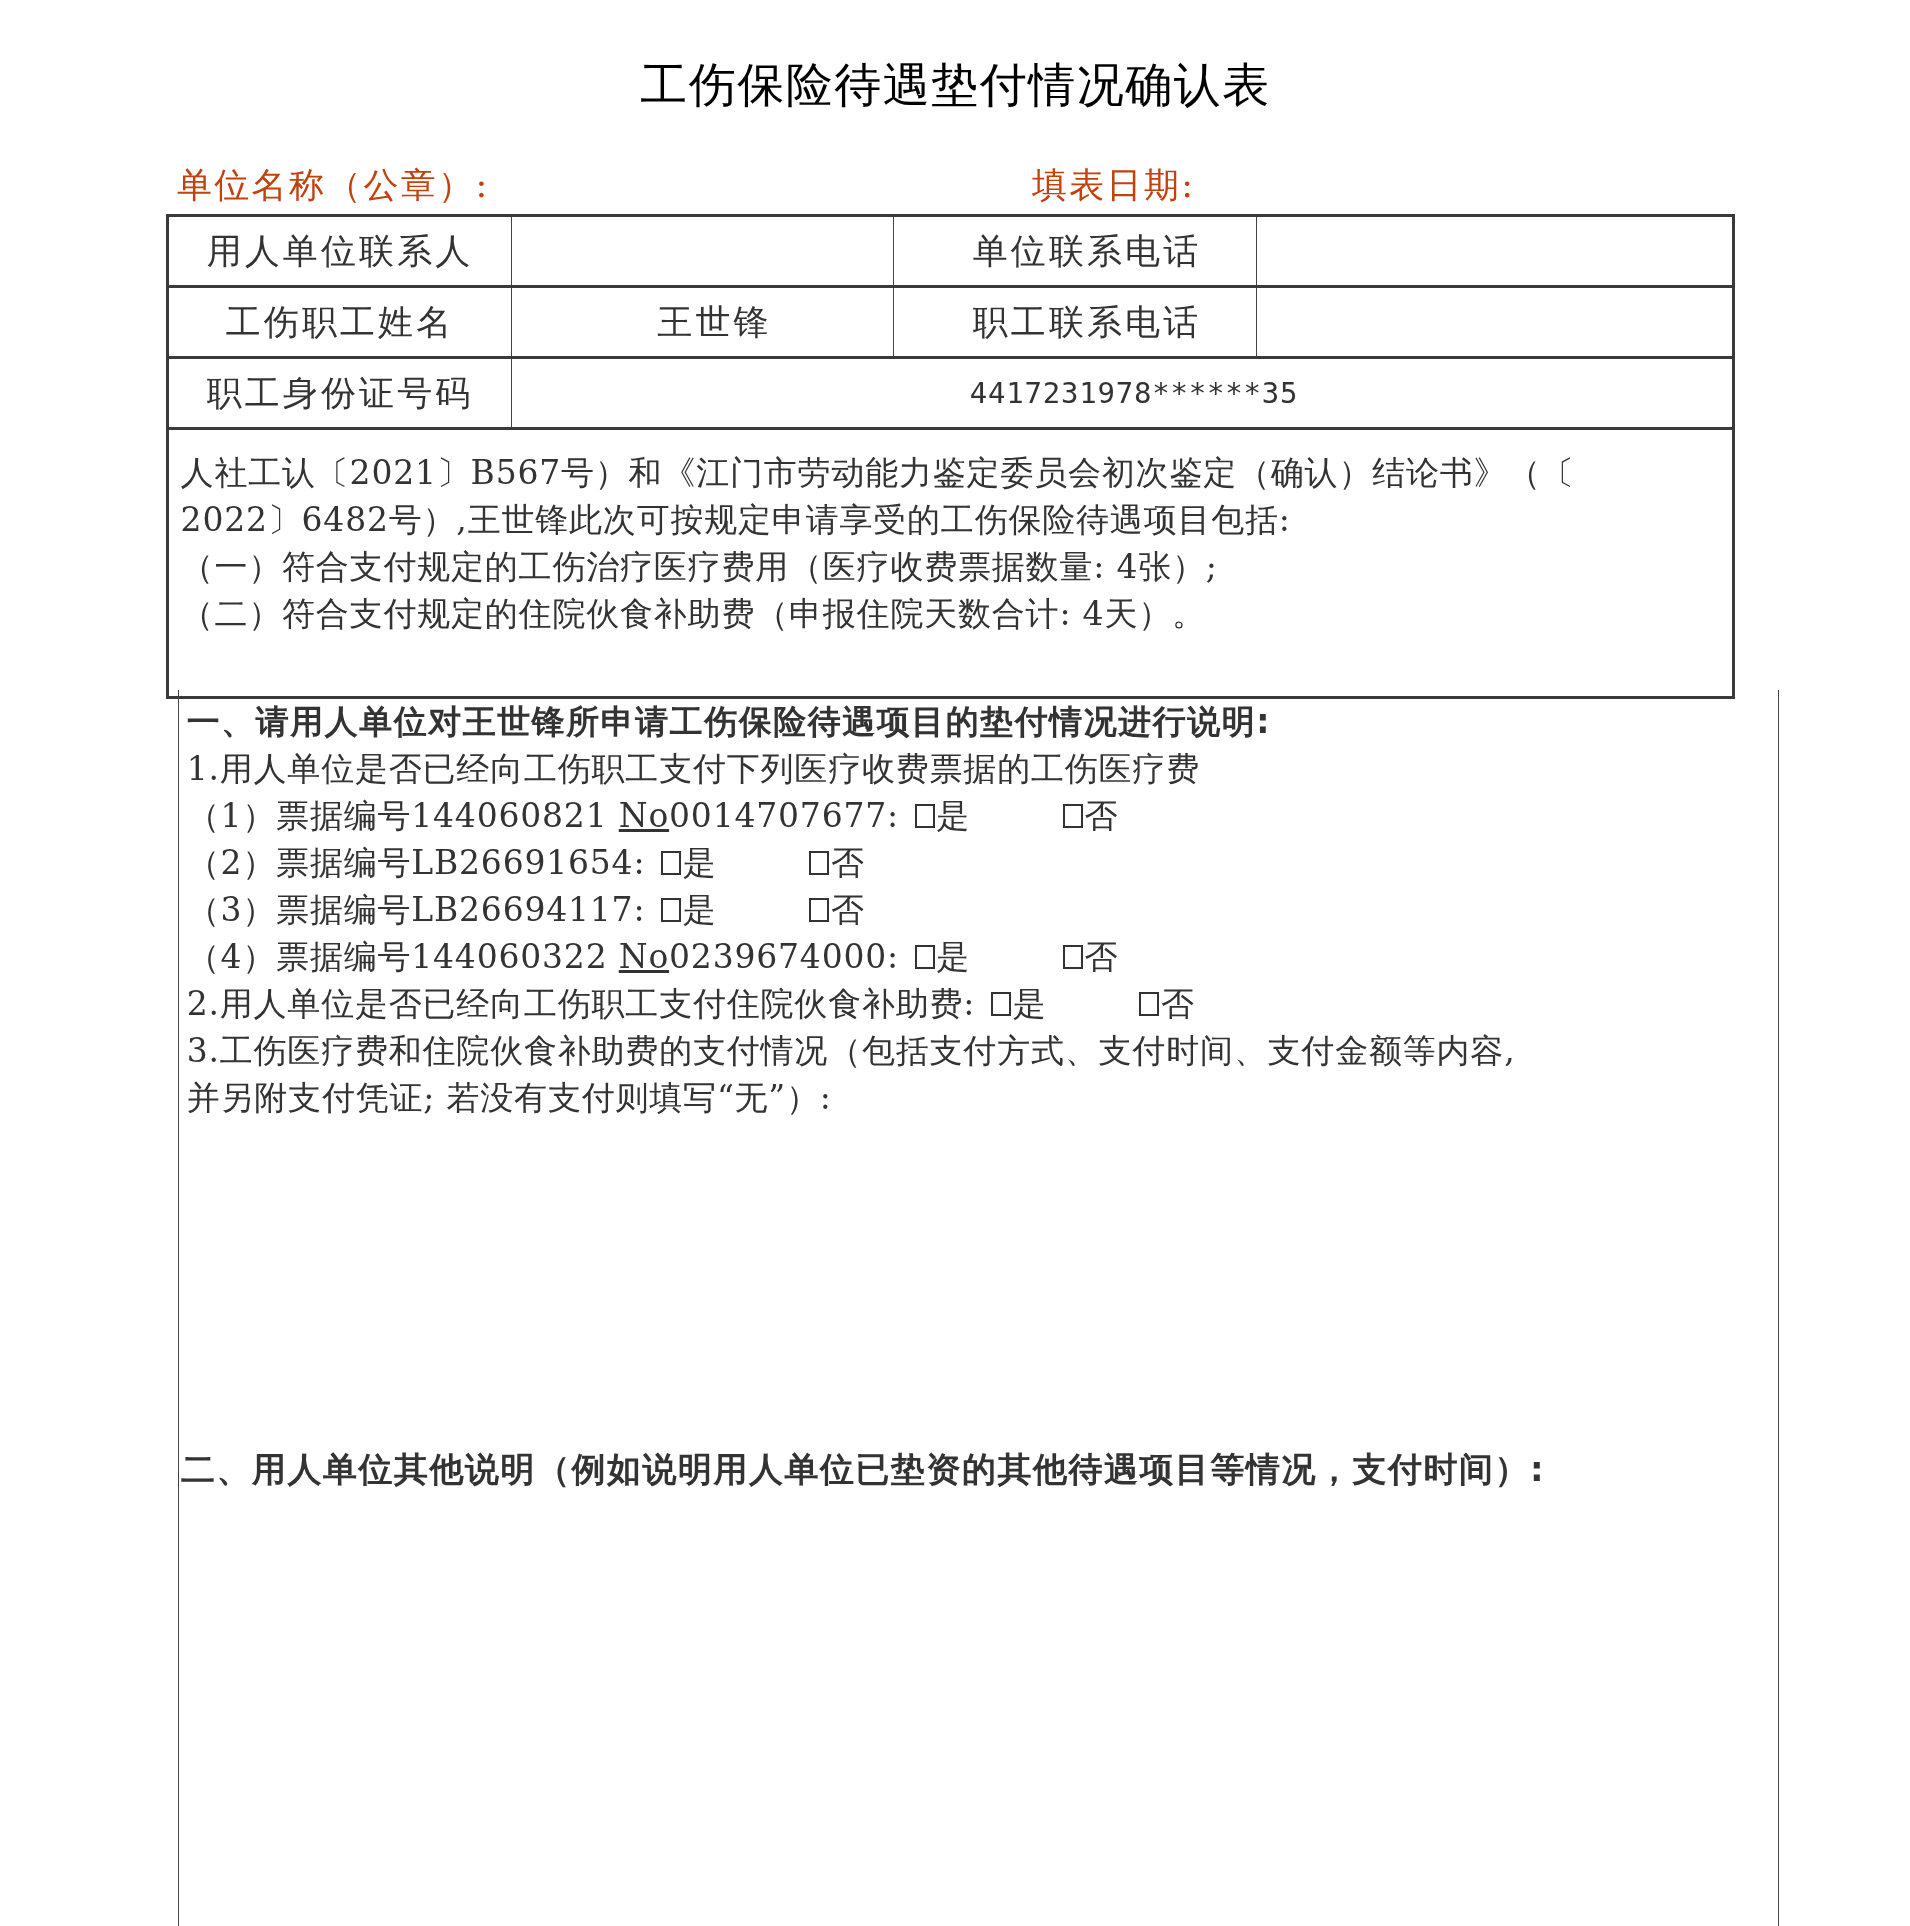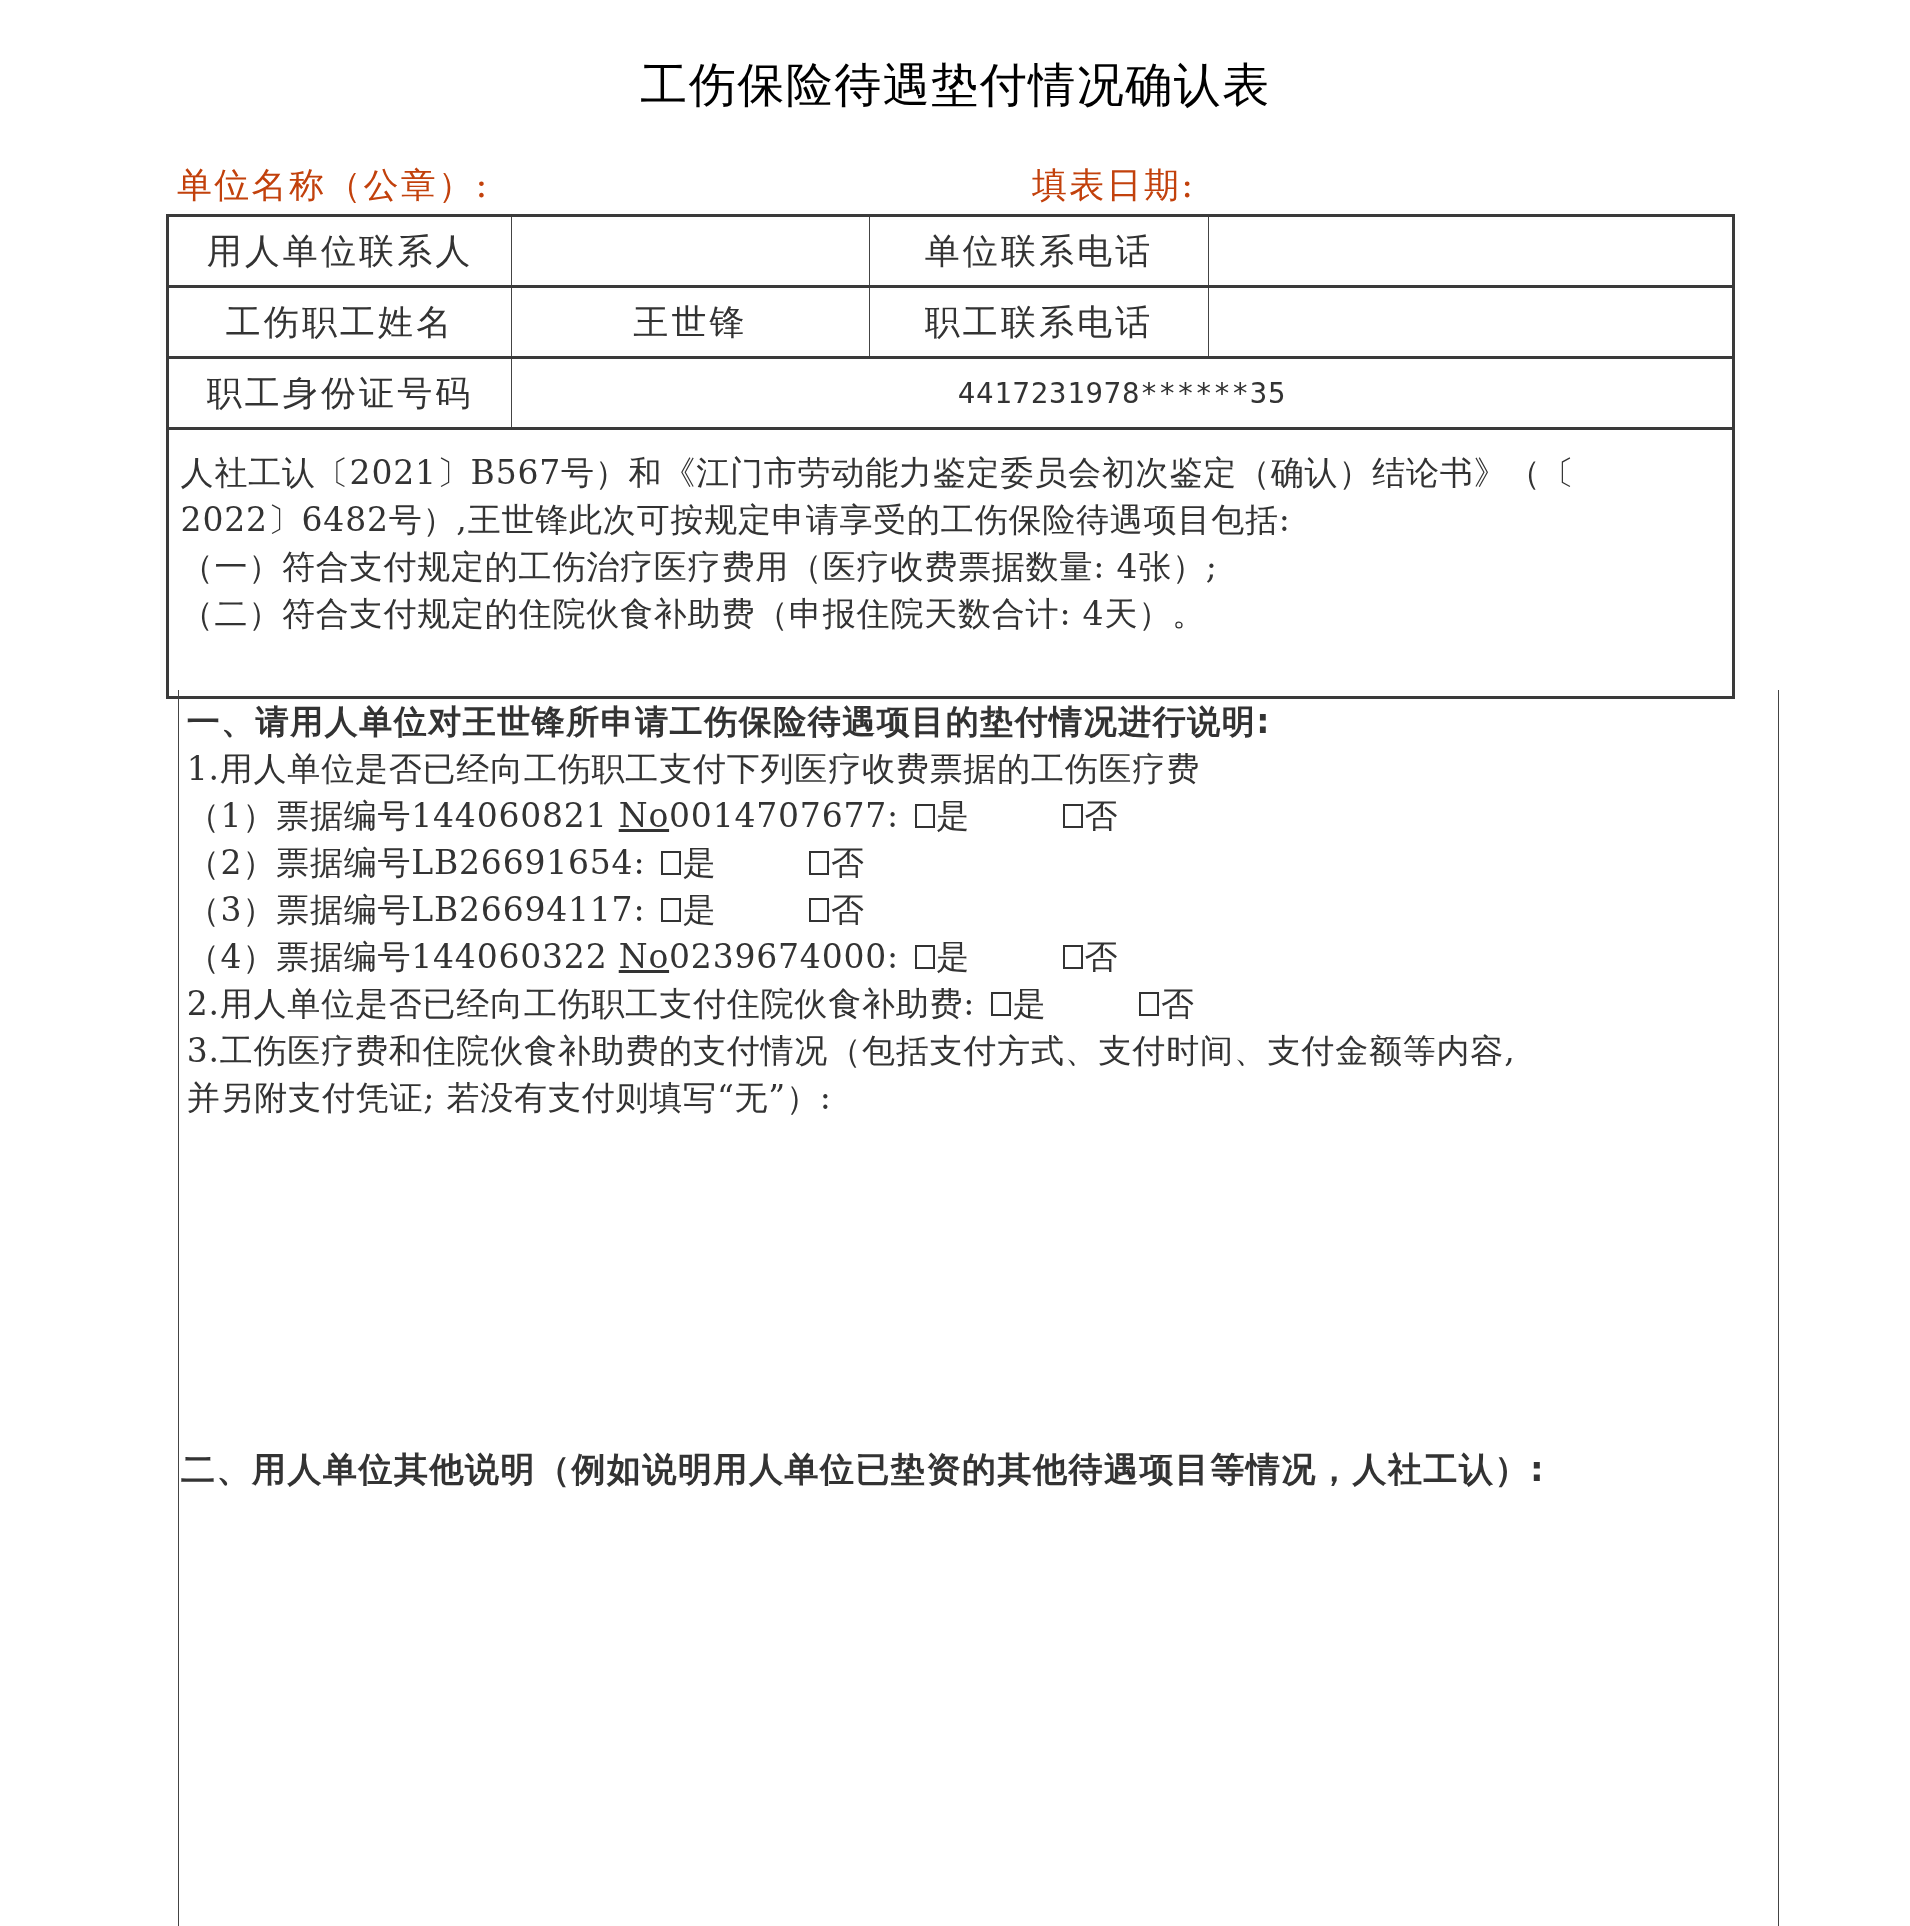--- a/index.html
+++ b/index.html
@@ -16,21 +16,21 @@
   .meta-line {
     position: absolute; top: 162px; font-size: 35px; letter-spacing: 2.3px; color: #c2410c;
   }
   .meta-left { left: 177px; }
   .meta-right { left: 1032px; }
 
   .form {
     position: absolute; left: 166px; top: 214px; width: 1569px;
     border: 3.1px solid #3a3a3a; border-bottom: none; box-sizing: border-box;
   }
-  .row { display: flex; border-bottom: 3.1px solid #3a3a3a; box-sizing: border-box; }
+  .row { display: flex; border-bottom: 3.1px solid #3a3a3a; box-sizing: border-box; gap: 24px; }
   .row.h185 { height: 71px; }
   .cell {
     border-right: 1.5px solid #444; box-sizing: border-box;
     display: flex; align-items: center; justify-content: center;
     font-size: 35px; letter-spacing: 3.1px; color: #333;
   }
   .cell:last-child { border-right: none; }
   .c1 { width: 343px; }
   .c2 { width: 358px; }
   .c3 { width: 339px; }
@@ -129,14 +129,14 @@
     <p>
       <span>2.用人单位是否已经向工伤职工支付住院伙食补助费:</span>
       <span class="box"></span><span>是</span><span class="opt-gap"></span>
       <span class="box"></span><span>否</span>
     </p>
     <p>3.工伤医疗费和住院伙食补助费的支付情况（包括支付方式、支付时间、支付金额等内容,</p>
     <p>并另附支付凭证; 若没有支付则填写“无”）:</p>
   </div>
 </div>
 
-<div class="section-two">二、用人单位其他说明（例如说明用人单位已垫资的其他待遇项目等情况，人社工认）:</div>
+<div class="section-two">二、用人单位其他说明（例如说明用人单位已垫资的其他待遇项目等情况，支付时间）:</div>
 
 
 </body></html>

